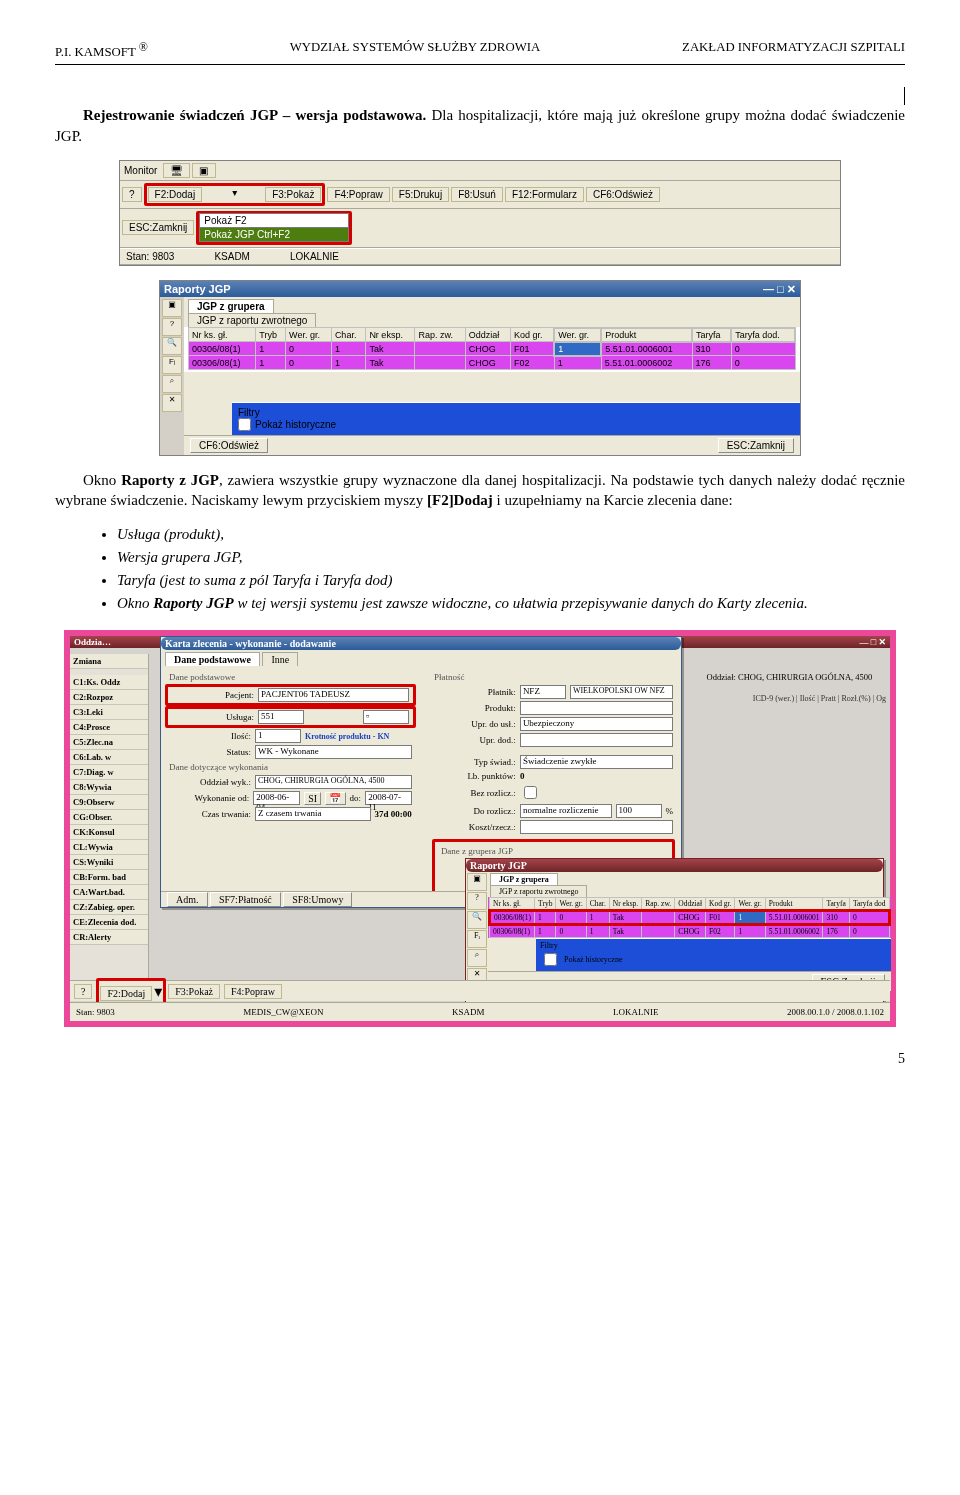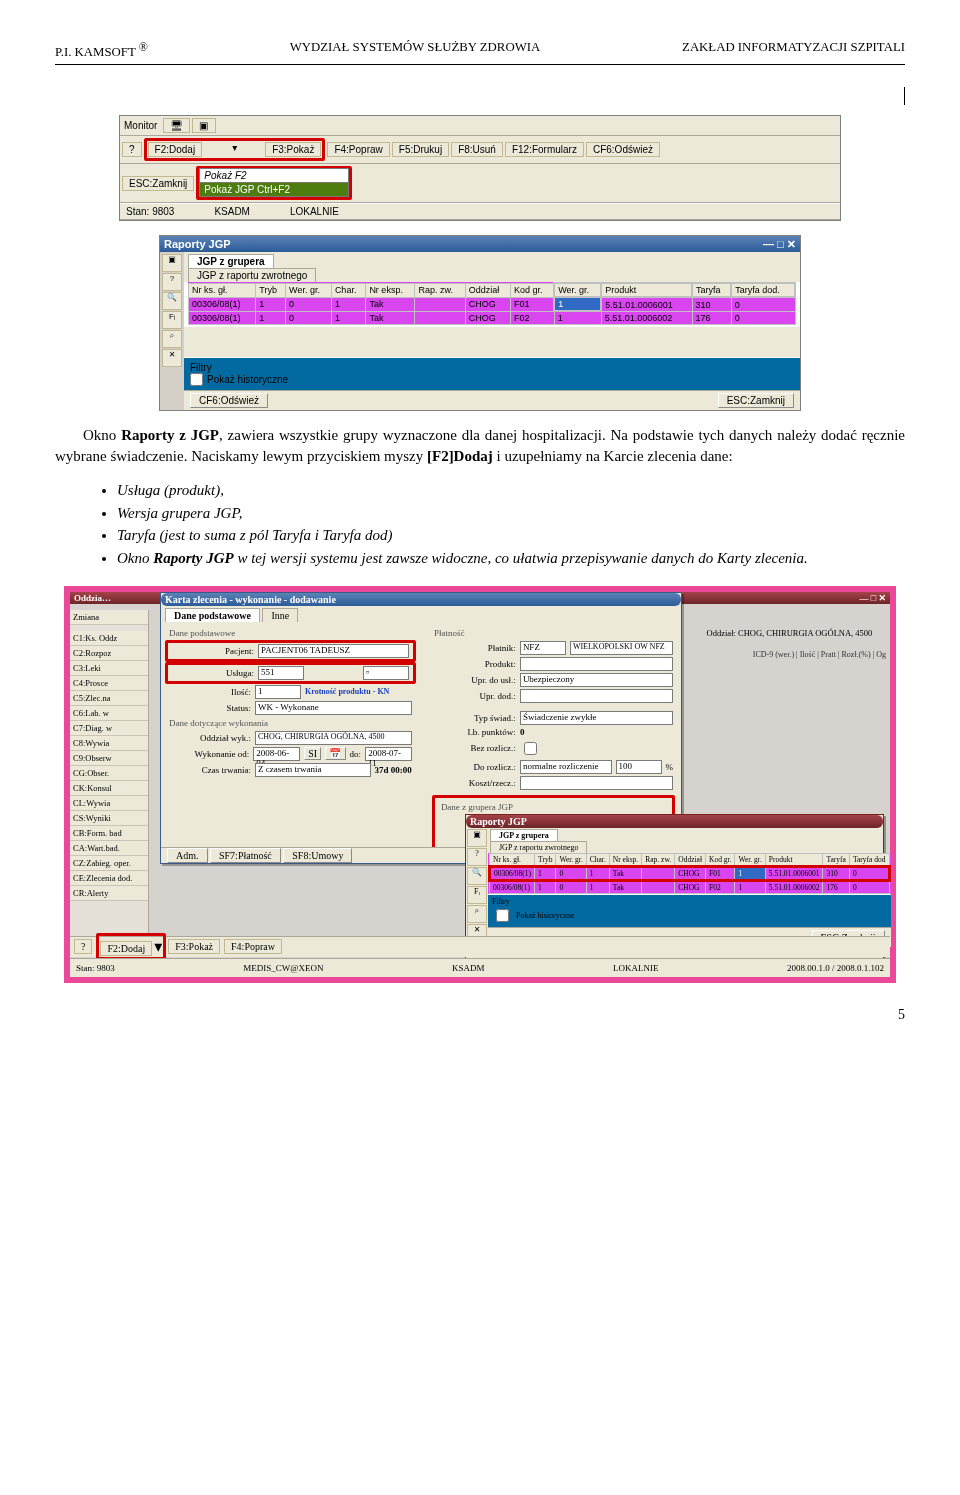--- a/index.html
+++ b/index.html
@@ -129,22 +129,23 @@
     width: 18px; height: 16px;
     background: #ece9d8;
     border: 1px solid #c0b890;
     font-size: 8px;
     text-align: center;
   }
   .inner-body { display: flex; }
   .inner-main { flex: 1; background: #ece9d8; }
   .filtry {
     padding: 4px 6px;
-    background: #0369a1;
+    background: #1d4ed8;
     border-top: 1px solid #fff;
+    margin-left: 48px;
   }
   .filtry-row { display:flex; align-items:center; gap:4px; font-size:10px; }
   .btn3d {
     background: #ece9d8;
     border: 1px solid #8a8a8a;
     border-top-color: #fff; border-left-color: #fff;
     padding: 1px 8px;
     font-size: 10px;
   }
   .footer-status {
@@ -169,21 +170,21 @@
     border: 6px solid #ec4899;
   }
   .ss3-back {
     position: absolute; inset: 0;
     background: #d6d3ce;
   }
   .ss3-side {
     position: absolute; left: 0; top: 18px; width: 78px; bottom: 40px;
     background: #e5e1d8;
     border-right: 1px solid #aca899;
-    display: flex; flex-direction: column; gap: 0;
+    display: flex; flex-direction: column; gap: 0; font-weight: bold;
   }
   .ss3-side .row {
     border-bottom: 1px solid #c8c4b8;
     padding: 2px 3px; font-size: 8.5px; background:#ece9d8;
     white-space: nowrap; overflow: hidden;
   }
   .ss3-bottombar {
     position: absolute; left: 0; right: 0; bottom: 20px; height: 20px;
     background: #ece9d8; border-top: 1px solid #aca899;
     display: flex; align-items: center; gap: 2px; padding: 0 4px;
@@ -228,20 +229,23 @@
         <span>P.I. KAMSOFT</span>
         <sup class="logo">®</sup>
       </span>
     </span>
     <span>WYDZIAŁ SYSTEMÓW SŁUŻBY ZDROWIA</span>
     <span>ZAKŁAD INFORMATYZACJI SZPITALI</span>
   </div>
   <div class="rule"></div>
   <div class="right-rule"></div>
 
+  <p class="para indent">
+    <span class="bold">Rejestrowanie świadczeń JGP – wersja podstawowa.</span><span> Dla hospitalizacji, które mają już określone grupy można dodać świadczenie JGP.</span>
+  </p>
 
 
   <div class="screenshot" style="width:720px;">
     <div class="toolbar" style="border-bottom:1px solid #aca899;">
       <span style="padding:0 6px 0 2px">Monitor</span>
       <span class="tbtn">🖥</span>
       <span class="tbtn">▣</span>
     </div>
     <div class="toolbar">
       <span class="tbtn">?</span>
@@ -253,21 +257,21 @@
       </span>
       <span class="tbtn">F4:Popraw</span>
       <span class="tbtn">F5:Drukuj</span>
       <span class="tbtn">F8:Usuń</span>
       <span class="tbtn">F12:Formularz</span>
       <span class="tbtn">CF6:Odśwież</span>
     </div>
     <div class="toolbar">
       <span class="tbtn">ESC:Zamknij</span>
       <span class="redbox" style="display:inline-block;">
-        <span class="drop" style="display:block;min-width:140px;font-style:italic;">Pokaż  F2</span>
+        <span class="drop" style="display:block;min-width:140px;">Pokaż  F2</span>
         <span class="drop" style="display:block;background:#4d7c0f;color:#fff;min-width:140px;">Pokaż JGP  Ctrl+F2</span>
       </span>
     </div>
     <div class="statusrow">
       <span>Stan: 9803</span>
       <span>KSADM</span>
       <span>LOKALNIE</span>
     </div>
   </div>
 

